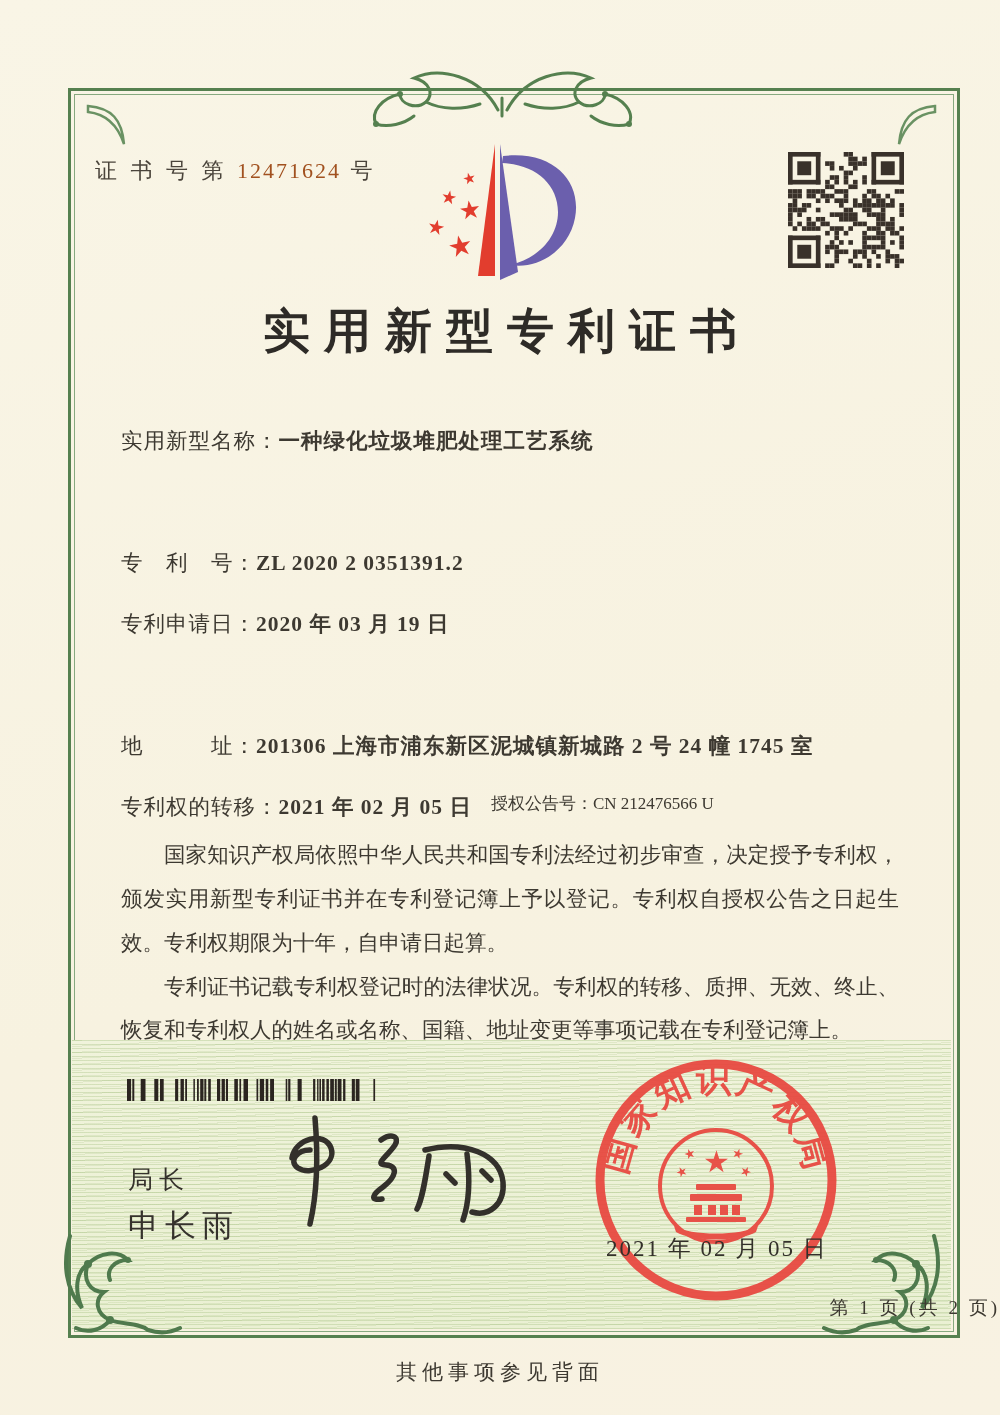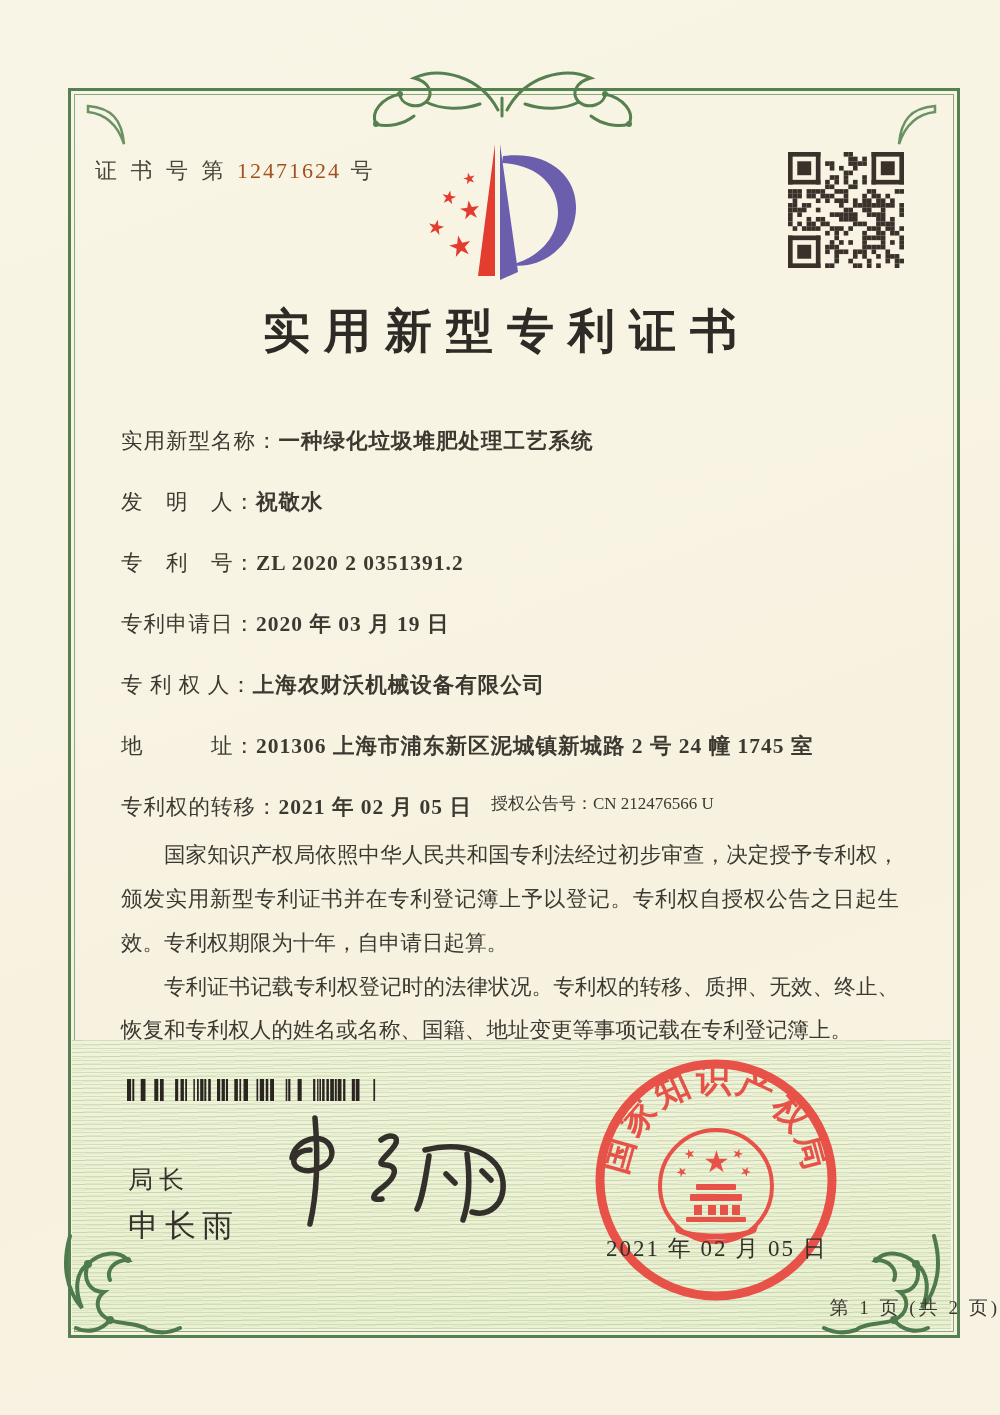--- a/index.html
+++ b/index.html
@@ -335,24 +335,22 @@
       <rect x="0" y="83.52" w="32.48" width="32.48" height="4.64" fill="#39312a"></rect>
       <rect x="0" y="111.35999999999999" w="32.48" width="32.48" height="4.64" fill="#39312a"></rect>
       <rect x="0" y="83.52" w="4.64" width="4.64" height="32.48" fill="#39312a"></rect>
       <rect x="27.839999999999996" y="83.52" w="4.64" width="4.64" height="32.48" fill="#39312a"></rect>
       <rect x="9.28" y="92.8" w="13.919999999999998" width="13.919999999999998" height="13.919999999999998" fill="#39312a"></rect>
     </svg>
 
   <div class="title">实用新型专利证书</div>
 
   <div class="row" style="top:426px"><span class="lbl">实用新型名称：</span><span class="val">一种绿化垃圾堆肥处理工艺系统</span></div>
-  <div class="row" style="top:487px"><span class="lbl">发　明　人：</span><span class="val">祝敬水</span></div>
   <div class="row" style="top:548px"><span class="lbl">专　利　号：</span><span class="val">ZL 2020 2 0351391.2</span></div>
   <div class="row" style="top:609px"><span class="lbl">专利申请日：</span><span class="val">2020 年 03 月 19 日</span></div>
-  <div class="row" style="top:670px"><span class="lbl">专 利 权 人：</span><span class="val">上海农财沃机械设备有限公司</span></div>
   <div class="row" style="top:731px"><span class="lbl">地　　　址：</span><span class="val">201306 上海市浦东新区泥城镇新城路 2 号 24 幢 1745 室</span></div>
   <div class="row" style="top:792px"><span class="lbl">专利权的转移：</span><span class="val">2021 年 02 月 05 日</span></div>
   <div class="row2" style="top:792px"><span class="lbl">授权公告号：</span><span class="val">CN 212476566 U</span></div>
 
   <div class="bodytext">
     <p>国家知识产权局依照中华人民共和国专利法经过初步审查，决定授予专利权，颁发实用新型专利证书并在专利登记簿上予以登记。专利权自授权公告之日起生效。专利权期限为十年，自申请日起算。</p>
     <p>专利证书记载专利权登记时的法律状况。专利权的转移、质押、无效、终止、恢复和专利权人的姓名或名称、国籍、地址变更等事项记载在专利登记簿上。</p>
   </div>
 
   <div class="guilloche"></div>
@@ -463,13 +461,14 @@
       <path d="M58,90 C50,100 36,104 24,98"></path>
       <path d="M96,100 C108,104 120,102 128,98"></path>
     </g>
     <g fill="#4f7a4d" transform="translate(130,0) scale(-1,1)">
       <circle cx="36" cy="34" r="4"></circle>
         <circle cx="58" cy="90" r="4"></circle>
         <circle cx="76" cy="30" r="3"></circle>
     </g>
   </svg>
 
+  <div class="footnote">其他事项参见背面</div>
 </div>
 
 </body></html>

